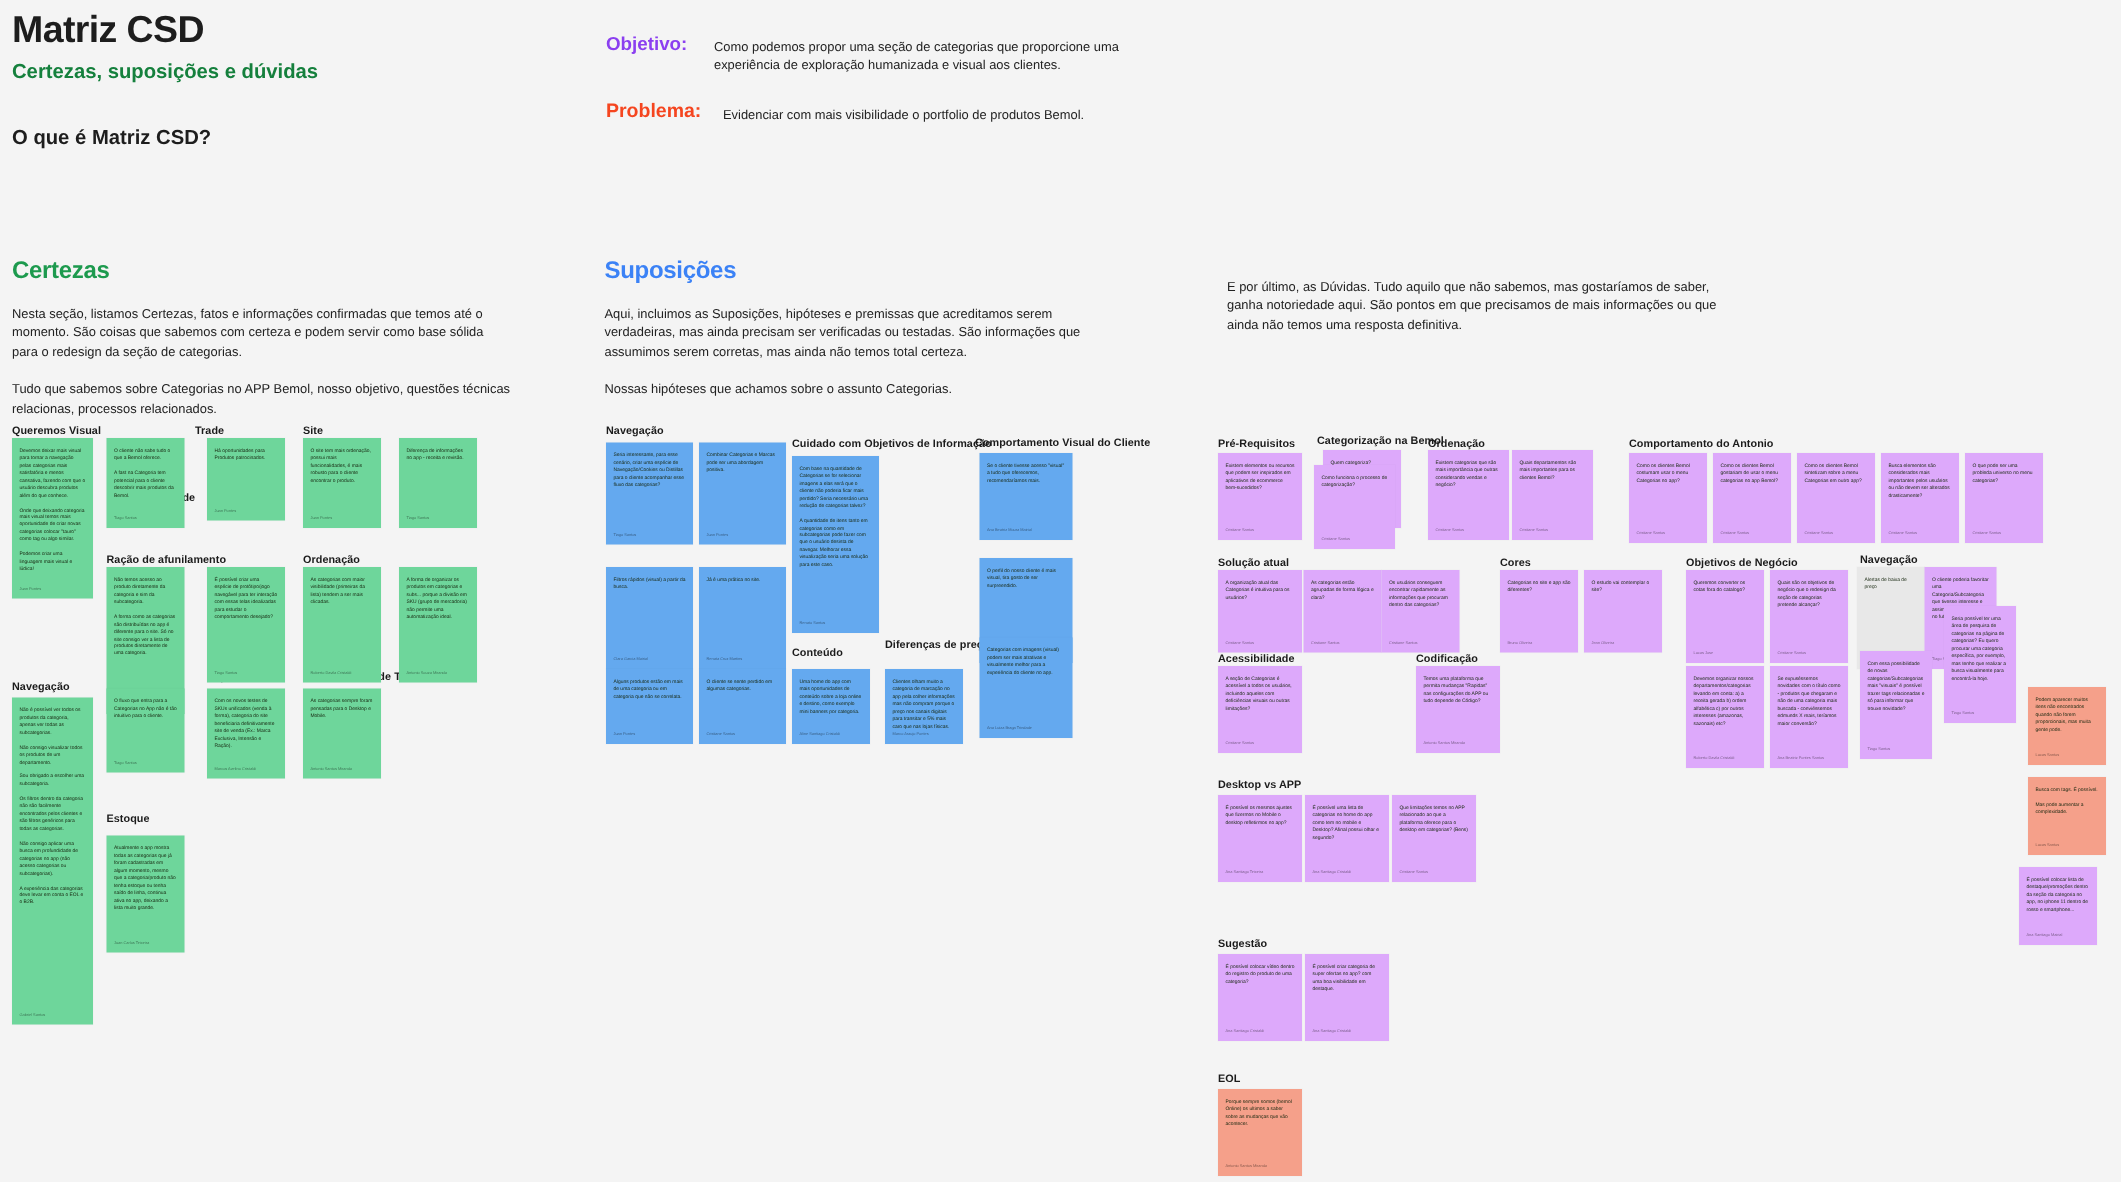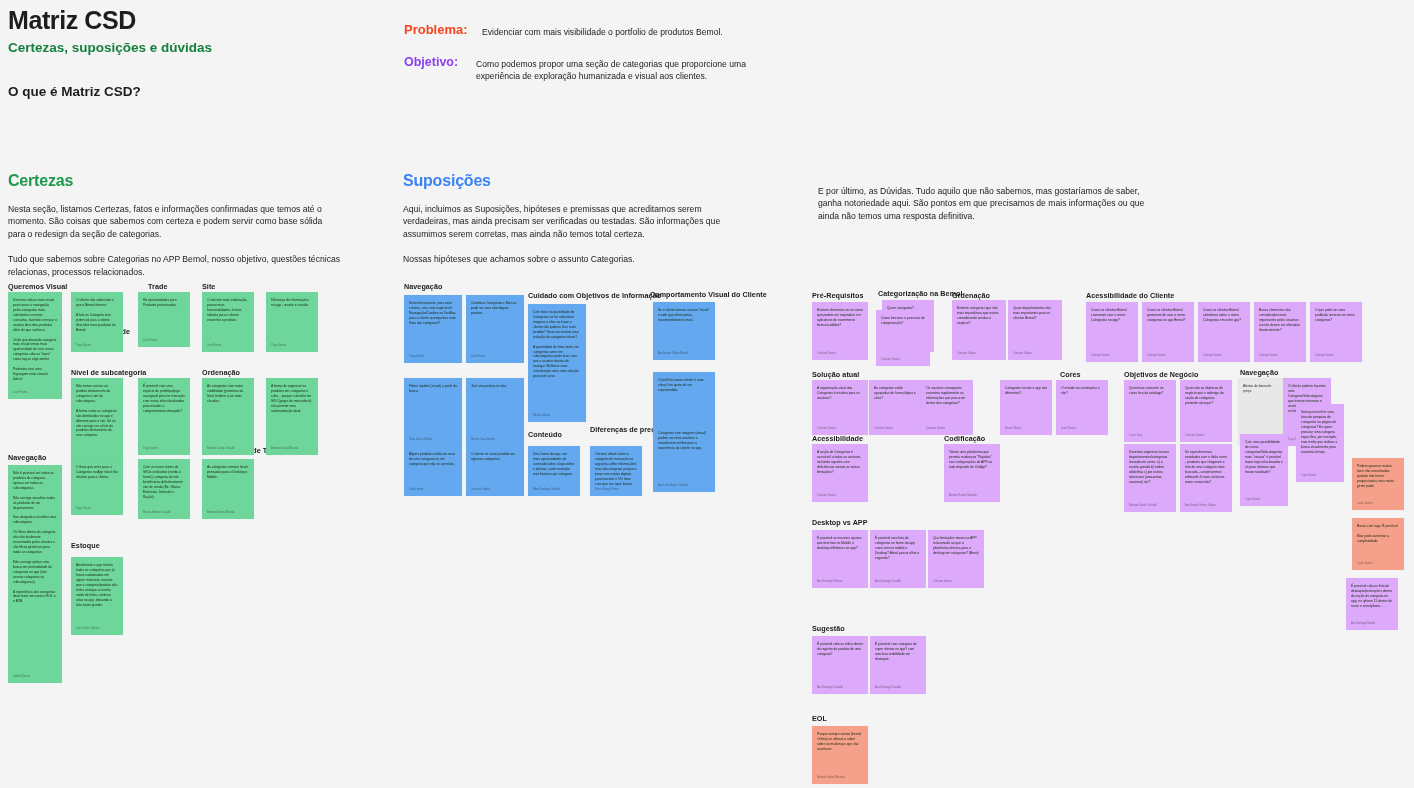--- a/index.html
+++ b/index.html
@@ -72,26 +72,26 @@
 <body>
 
 <div class="board">
 
   <div class="hdr-title">Matriz CSD</div>
   <div class="hdr-sub">Certezas, suposições e dúvidas</div>
   <div class="hdr-q">O que é Matriz CSD?</div>
 
   <div class="goal-wrap">
     <div class="goal-row">
+      <span class="goal-lbl obj">Objetivo:</span>
+      <span class="goal-txt w1">Como podemos propor uma seção de categorias que proporcione uma experiência de exploração humanizada e visual aos clientes.</span>
+    </div>
+    <div class="goal-row">
       <span class="goal-lbl prob">Problema:</span>
       <span class="goal-txt w2">Evidenciar com mais visibilidade o portfolio de produtos Bemol.</span>
-    </div>
-    <div class="goal-row">
-      <span class="goal-lbl obj">Objetivo:</span>
-      <span class="goal-txt w1">Como podemos propor uma seção de categorias que proporcione uma experiência de exploração humanizada e visual aos clientes.</span>
     </div>
   </div>
 
   <div class="sec" style="left:8px; top:172px; width:332px;">
     <div class="sec-title c">Certezas</div>
     <div class="sec-p">Nesta seção, listamos Certezas, fatos e informações confirmadas que temos até o momento. São coisas que sabemos com certeza e podem servir como base sólida para o redesign da seção de categorias.</div>
     <div class="sec-p">Tudo que sabemos sobre Categorias no APP Bemol, nosso objetivo, questões técnicas relacionas, processos relacionados.</div>
   </div>
 
   <div class="sec" style="left:403px; top:172px; width:320px;">
@@ -99,42 +99,42 @@
     <div class="sec-p">Aqui, incluimos as Suposições, hipóteses e premissas que acreditamos serem verdadeiras, mas ainda precisam ser verificadas ou testadas. São informações que assumimos serem corretas, mas ainda não temos total certeza.</div>
     <div class="sec-p">Nossas hipóteses que achamos sobre o assunto Categorias.</div>
   </div>
 
   <div class="sec" style="left:818px; top:172px; width:340px;">
     <div class="sec-p">E por último, as Dúvidas. Tudo aquilo que não sabemos, mas gostaríamos de saber, ganha notoriedade aqui. São pontos em que precisamos de mais informações ou que ainda não temos uma resposta definitiva.</div>
   </div>
 
   <div class="cl-title" style="left:8px;   top:282px;">Queremos Visual</div>
   <div class="cl-title" style="left:71px;  top:293px;margin-top:34px;">Encontrabilidade</div>
-  <div class="cl-title" style="left:148px; top:282px;">Trade</div>
+  <div class="cl-title" style="left:130px; top:282px;">Trade</div>
   <div class="cl-title" style="left:202px; top:282px;">Site</div>
-  <div class="cl-title" style="left:71px;  top:368px;">Nível de subcategoria</div>
+  <div class="cl-title" style="left:71px;  top:368px;">Ração de afunilamento</div>
   <div class="cl-title" style="left:202px; top:368px;">Ordenação</div>
   <div class="cl-title" style="left:8px;   top:453px;">Navegação</div>
   <div class="cl-title" style="left:138px; top:446px;">Experimentos</div>
   <div class="cl-title" style="left:202px; top:446px;">Boas Práticas de Trabalho</div>
   <div class="cl-title" style="left:71px;  top:541px;">Estoque</div>
 
   <div class="cl-title" style="left:404px; top:282px;">Navegação</div>
   <div class="cl-title" style="left:528px; top:291px;">Cuidado com Objetivos de Informação</div>
   <div class="cl-title" style="left:650px; top:290px;">Comportamento Visual do Cliente</div>
   <div class="cl-title" style="left:404px; top:430px;">Solução Atual</div>
   <div class="cl-title" style="left:528px; top:430px;">Conteúdo</div>
   <div class="cl-title" style="left:590px; top:425px;">Diferenças de preço</div>
 
   <div class="cl-title" style="left:812px;  top:291px;">Pré-Requisitos</div>
   <div class="cl-title" style="left:878px;  top:289px;">Categorização na Bemol</div>
   <div class="cl-title" style="left:952px;  top:291px;">Ordenação</div>
-  <div class="cl-title" style="left:1086px; top:291px;">Acessibilidade do Cliente</div>
+  <div class="cl-title" style="left:1086px; top:291px;">Comportamento do Antonio</div>
   <div class="cl-title" style="left:812px;  top:370px;">Solução atual</div>
-  <div class="cl-title" style="left:1060px; top:370px;">Cores</div>
+  <div class="cl-title" style="left:1000px; top:370px;">Cores</div>
   <div class="cl-title" style="left:1124px; top:370px;">Objetivos de Negócio</div>
   <div class="cl-title" style="left:1240px; top:368px;">Navegação</div>
   <div class="cl-title" style="left:812px;  top:434px;">Acessibilidade</div>
   <div class="cl-title" style="left:944px;  top:434px;">Codificação</div>
   <div class="cl-title" style="left:812px;  top:518px;">Desktop vs APP</div>
   <div class="cl-title" style="left:812px;  top:624px;">Sugestão</div>
   <div class="cl-title" style="left:812px;  top:714px;">EOL</div>
 
   <div id="notes-layer">
       <div class="note green" style="left: 8px; top: 292px; width: 54px; height: 107px;">

